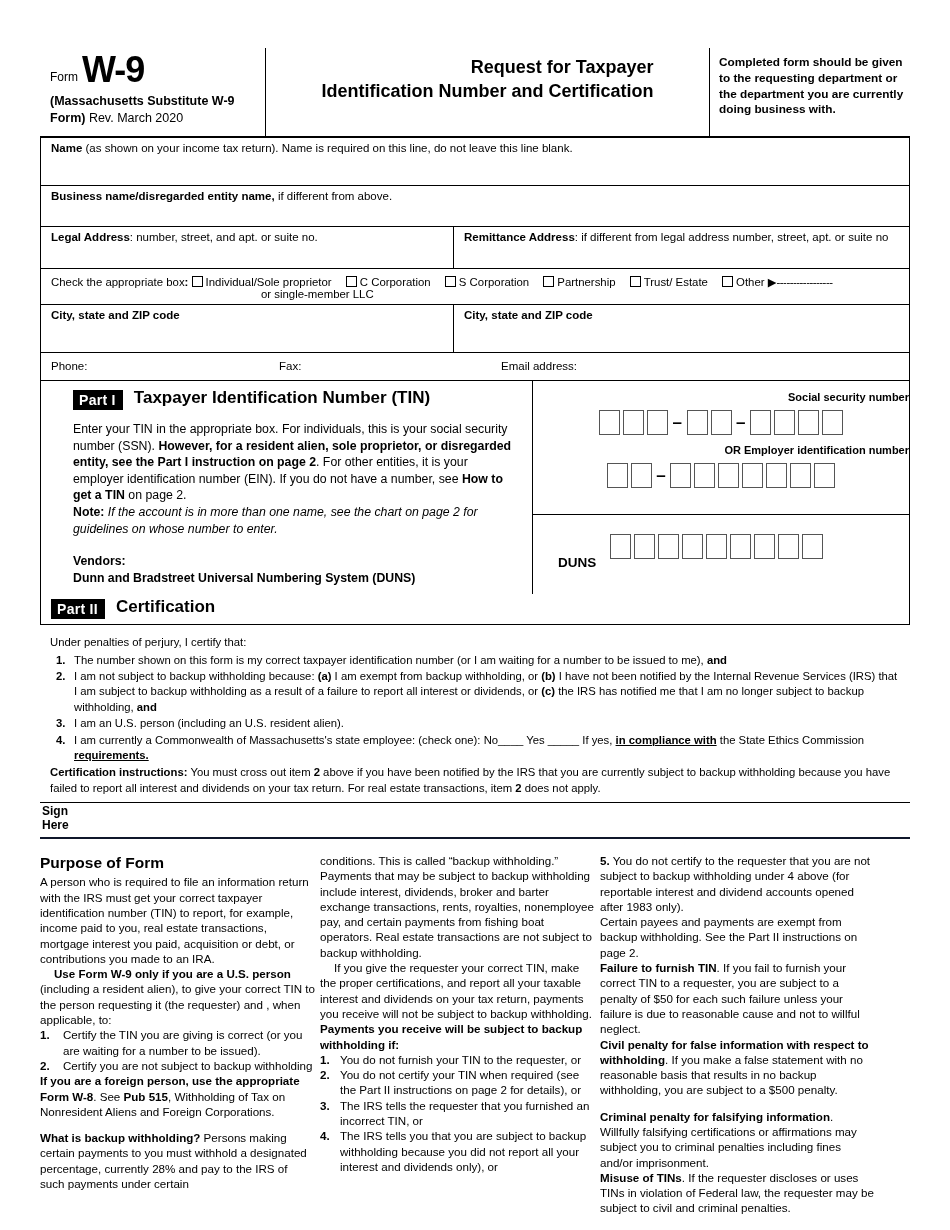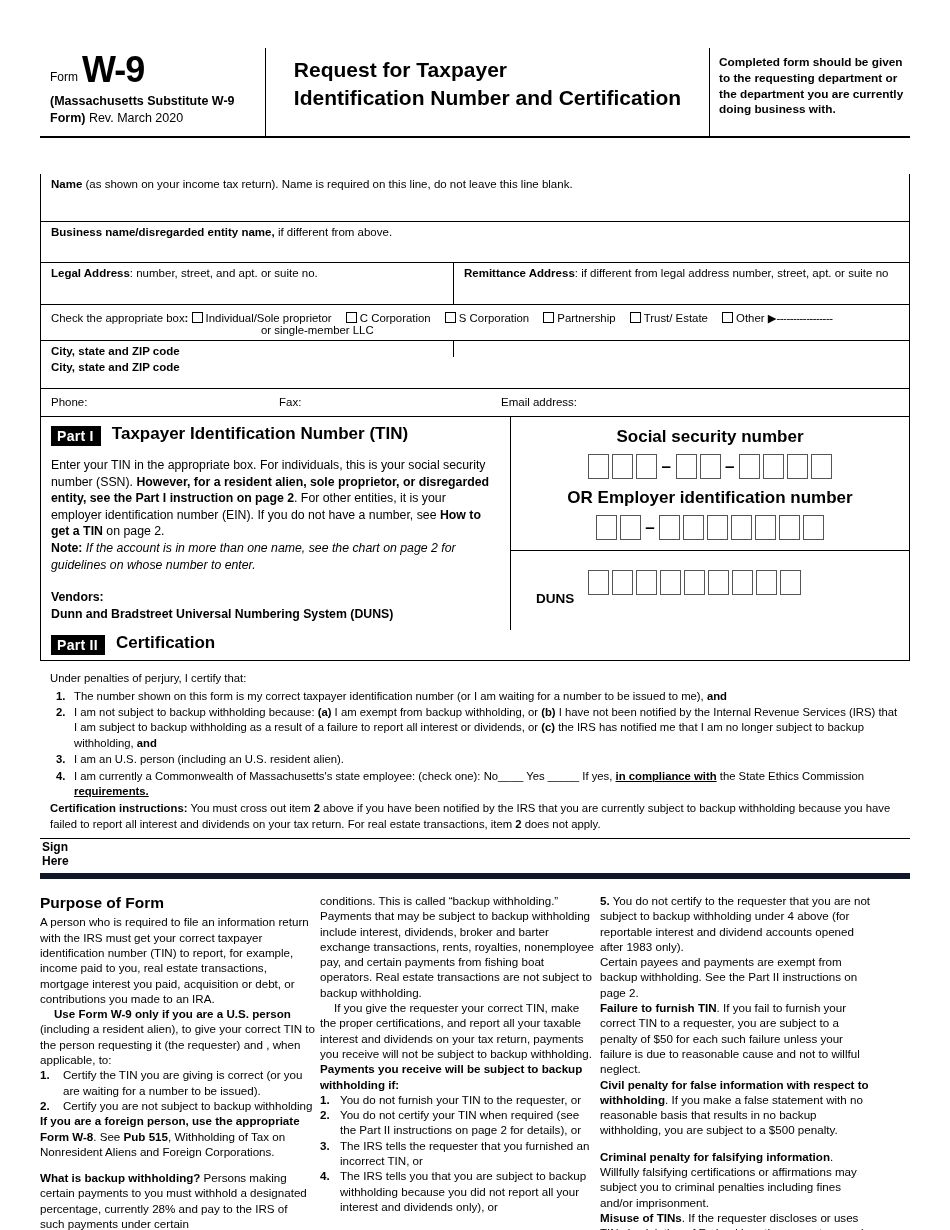--- a/index.html
+++ b/index.html
@@ -13,72 +13,72 @@
 
   
   .hdr{display:flex;border-bottom:2px solid #000;height:88px;margin-top:48px;}
   .hdr-left{width:225px;box-sizing:border-box;padding-right:8px;position:relative;}
   .form-lbl{font-size:12px;position:absolute;left:10px;top:22px;}
   .w9{font-size:36px;font-weight:bold;letter-spacing:-1px;position:absolute;left:42px;top:4px;line-height:1;}
   .sub1{position:absolute;left:10px;top:45px;font-size:12.5px;font-weight:bold;line-height:1.32;}
   .sub1 .norm{font-weight:normal;}
   .hdr-mid{flex:1;border-left:1.5px solid #000;border-right:1.5px solid #000;
           display:flex;align-items:flex-start;justify-content:center;padding-top:8px;}
-  .hdr-mid h1{margin:0;font-size:21px;font-weight:bold;text-align:left;line-height:1.32;}
+  .hdr-mid h1{margin:0;font-size:18px;font-weight:bold;text-align:right;line-height:1.32;}
   .hdr-right{width:200px;box-sizing:border-box;padding:7px 0 0 9px;font-size:11.8px;
              font-weight:bold;line-height:1.34;}
 
   
   .row{border-left:1.5px solid #000;border-right:1.5px solid #000;border-bottom:1.5px solid #000;
        box-sizing:border-box;position:relative;}
   .rowlab{font-size:11.5px;padding:4px 0 0 10px;}
   .b{font-weight:bold;}
-  .name-row{height:48px;margin-top:36px;}
+  .name-row{height:48px;}
   .biz-row{height:41px;}
   .chk-row{height:36px;padding-left:10px;padding-top:6px;font-size:11.4px;border-bottom:1.5px solid #000;}
   .chk{display:inline-block;width:9px;height:9px;border:1.2px solid #000;vertical-align:-1px;margin-right:3px;}
   .chkgrp{display:inline-block;margin-right:11px;white-space:nowrap;}
   .sole2{position:absolute;left:220px;top:19px;font-size:11.4px;}
   .dash{letter-spacing:-.5px;}
 
   .addr-row{display:flex;height:42px;}
-  .addr-row2{display:flex;height:48px;flex-direction:column;}
+  .addr-row2{display:flex;height:48px;}
   .cellL{width:413px;box-sizing:border-box;border-right:1.5px solid #000;padding:4px 0 0 10px;font-size:11.5px;}
   .cellR{flex:1;box-sizing:border-box;padding:4px 0 0 10px;font-size:11.5px;}
   .pfe{height:28px;font-size:11.5px;position:relative;}
   .pfe span{position:absolute;top:7px;}
 
   
   .partbar{display:inline-block;background:#000;color:#fff;font-weight:bold;font-size:14px;
            padding:2px 7px 2px 6px;letter-spacing:.3px;}
   .parthd{font-size:17px;font-weight:bold;margin-left:11px;vertical-align:2px;}
   .p1{display:flex;border-bottom:1.5px solid #000;}
   .p1L{width:470px;box-sizing:border-box;border-right:1.5px solid #000;padding:7px 12px 8px 10px;}
   .p1R{flex:1;box-sizing:border-box;}
   .p1txt{font-size:12.3px;line-height:1.35;margin-top:11px;}
   .vend{font-size:12.3px;font-weight:bold;line-height:1.35;margin-top:16px;}
   .i{font-style:italic;}
   .ssn-area{text-align:center;padding-top:10px;border-bottom:1.5px solid #000;height:134px;box-sizing:border-box;}
-  .ssnlbl{font-size:17px;font-weight:bold;margin:0 0 7px;}
+  .ssnlbl{font-size:11px;font-weight:bold;margin:0 0 7px;text-align:right;}
   .boxes{display:flex;justify-content:center;align-items:center;margin-bottom:9px;}
   .bx{width:21px;height:25px;border:1.3px solid #555;margin:0 1.5px;box-sizing:border-box;}
   .sep{font-weight:bold;font-size:17px;margin:0 3px;}
   .duns-area{height:62px;display:flex;align-items:center;padding-left:25px;}
   .duns-lbl{font-weight:bold;font-size:13.5px;margin-right:12px;margin-top:33px;}
 
   
   .p2hd{border-bottom:1.5px solid #000;height:31px;padding:3px 0 0 10px;box-sizing:border-box;}
   .cert{padding:10px 10px 6px 10px;font-size:11.3px;line-height:1.36;}
   .lead{margin-bottom:2px;}
   ol.cl{margin:0;padding:0;list-style:none;}
   ol.cl li{position:relative;padding-left:24px;margin-bottom:1px;}
   ol.cl li .num{position:absolute;left:6px;font-weight:bold;}
   .u{text-decoration:underline;}
   .certins{margin-top:2px;}
-  .signrow{display:flex;border-top:1.5px solid #000;border-bottom:6px solid #0f172a;height:34px;}
+  .signrow{display:flex;border-top:1.5px solid #000;border-bottom:2px solid #0f172a;height:34px;}
   .signl{width:46px;font-size:12px;font-weight:bold;line-height:1.18;padding:1px 0 0 2px;box-sizing:border-box;}
   .signr{flex:1;border-left:1.5px solid #000;position:relative;font-size:12.5px;font-weight:bold;}
   .signr .as{position:absolute;left:10px;top:10px;}
   .signr .dt{position:absolute;left:508px;top:10px;}
 
   
   .cols{display:flex;margin-top:14px;gap:0;}
   .col{width:275px;font-size:11.6px;line-height:1.32;box-sizing:border-box;}
   .col.mid{margin-left:5px;}
   .col.right{margin-left:5px;}
@@ -156,21 +156,21 @@
       <span class="b">City, state and ZIP code</span>
     </div>
   </div>
 
   <div class="row pfe">
     <span style="left:10px;">Phone:</span>
     <span style="left:238px;">Fax:</span>
     <span style="left:460px;">Email address:</span>
   </div>
 
-  <div class="row p1" style="border-bottom:none;">
+  <div class="row p1" style="border-bottom:none;padding-left:22px;">
     <div class="p1L">
       <span class="partbar">Part I</span><span class="parthd">Taxpayer Identification Number (TIN)</span>
       <div class="p1txt">
         <span>Enter your TIN in the appropriate box.  For individuals, this is your social security number (SSN).  </span><span class="b">However, for a resident alien, sole proprietor, or disregarded entity, see the Part I instruction on page 2</span><span>.  For other entities, it is your employer identification number (EIN). If you do not have a number, see </span><span class="b">How to get a TIN</span><span> on page 2.</span><br>
         <span class="b">Note:</span><span class="i"> If the account is in more than one name, see the chart on page 2 for guidelines on whose number to enter.</span>
       </div>
       <div class="vend">
         <span>Vendors:</span><br>
         <span>Dunn and Bradstreet Universal Numbering System (DUNS)</span>
       </div>

